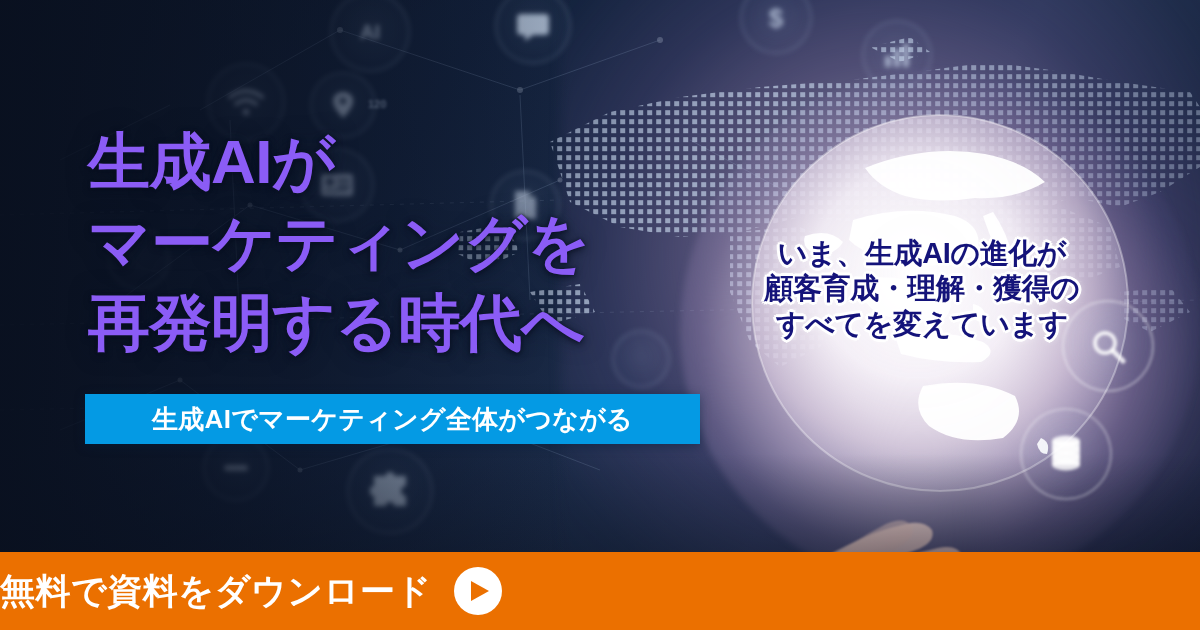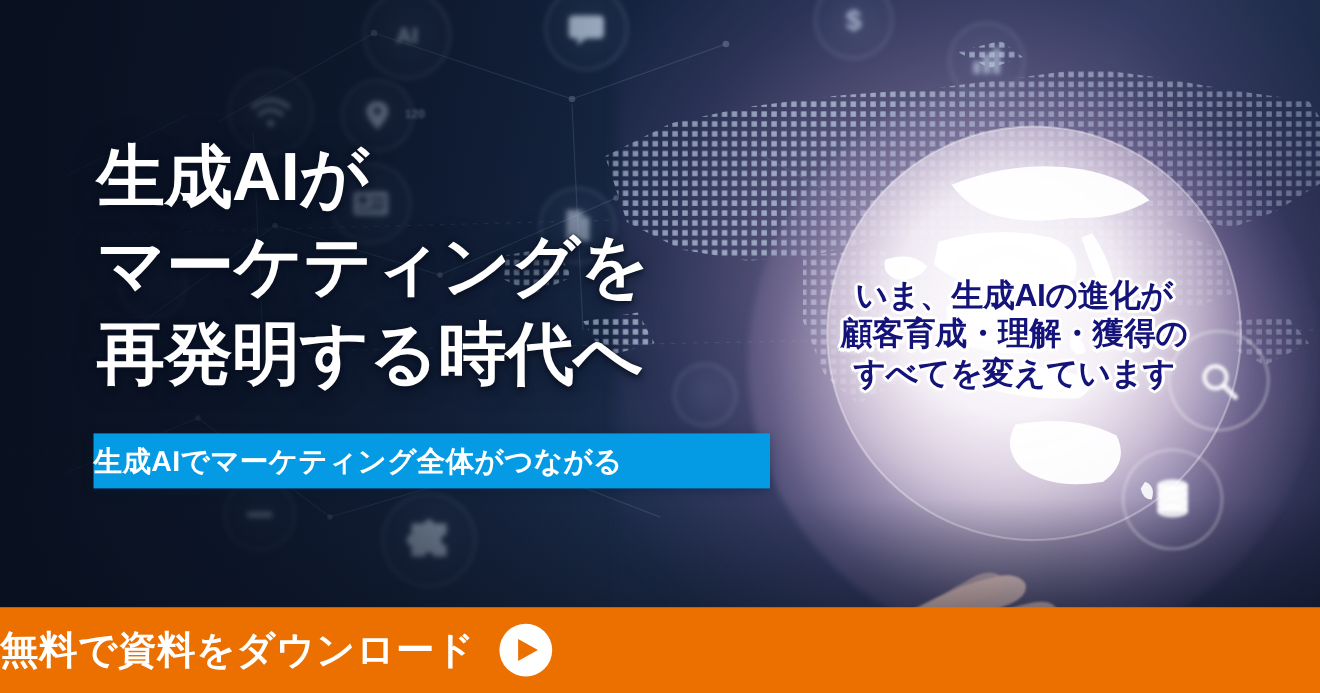--- a/index.html
+++ b/index.html
@@ -99,48 +99,48 @@
   .hand { position:absolute; left:700px; top:420px; width:470px; height:215px; filter:blur(1.2px); }
   .hand svg { display:block; }
 
   
   .headline {
     position:absolute; left:88px; top:122px;
     width:640px;
     font-size:62px;
     line-height:1.30;
     font-weight:bold;
-    color:#ffffff;
+    color:#8b5cf6;
     letter-spacing:-0.5px;
     text-shadow:
        0 0 3px rgba(12,20,38,0.85),
        0 2px 7px rgba(8,14,30,0.80),
        0 0 22px rgba(10,18,36,0.55);
     white-space:pre-line;
   }
 
   
   .badge {
     position:absolute; left:85px; top:394px;
     width:615px; height:50px;
     background:#049ae4;
-    display:flex; align-items:center; justify-content:flex-start;
+    display:flex; align-items:center; justify-content:center;
     box-shadow:0 2px 10px rgba(4,30,60,0.45);
   }
   .badge-label {
     color:#ffffff;
     font-size:26px;
     font-weight:bold;
     letter-spacing:0.3px;
     white-space:nowrap;
   }
 
   
   .globe-text {
-    position:absolute; left:752px; top:252px;
+    position:absolute; left:752px; top:236px;
     width:340px;
     text-align:center;
     font-size:29px;
     line-height:1.22;
     font-weight:bold;
     color:#14137a;
     letter-spacing:-0.4px;
     white-space:pre-line;
     text-shadow:
       -2px -2px 0 #ffffff,  2px -2px 0 #ffffff,

